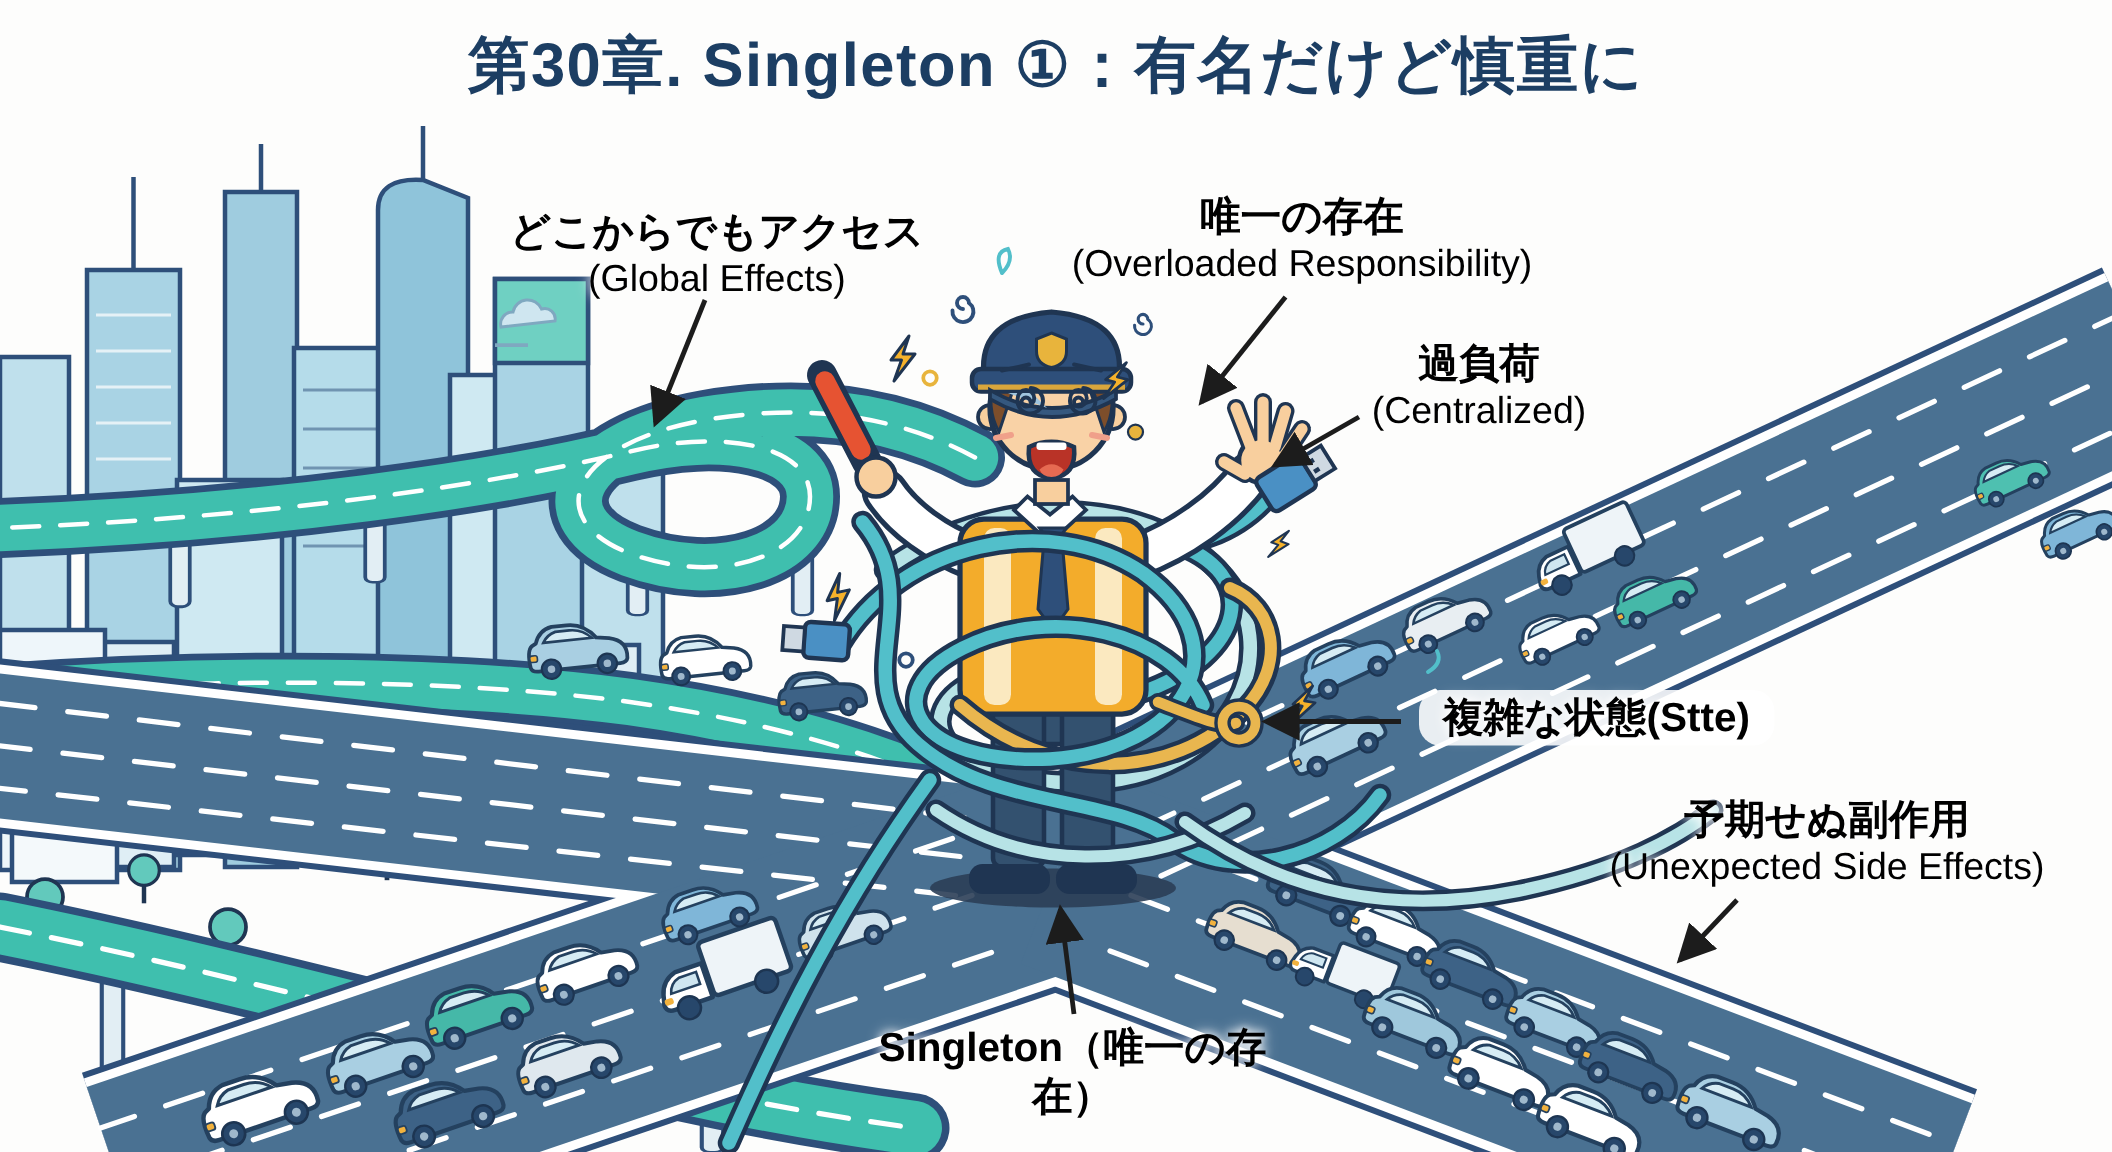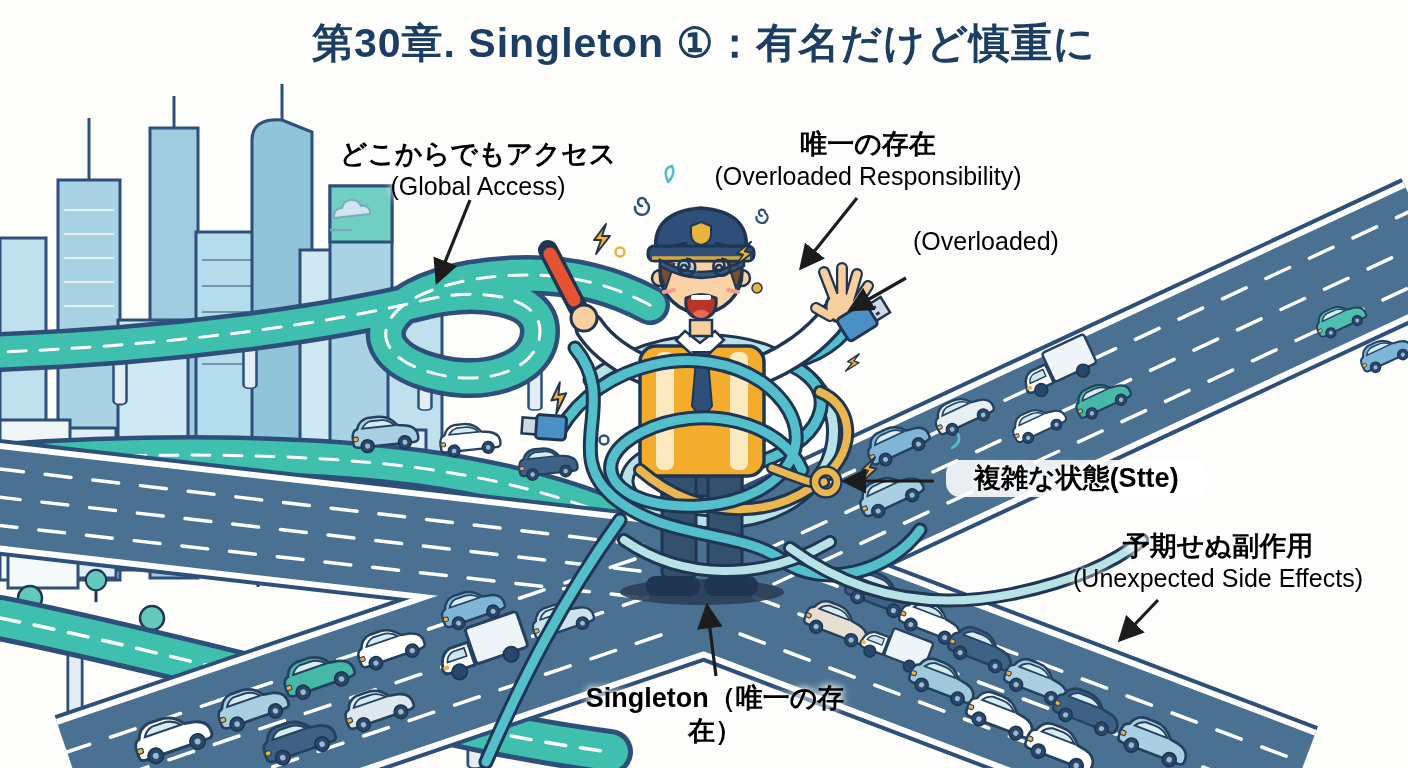--- a/index.html
+++ b/index.html
@@ -11,21 +11,21 @@
   .label{
     position:absolute;text-align:center;color:#000000;line-height:1.22;
     text-shadow:0 0 6px #fff,0 0 10px #fff;
   }
   .label .jp{font-size:27px;font-weight:600;display:block;}
   .label .en{font-size:25px;font-weight:500;display:block;}
   #page-title{
     position:absolute;top:16px;left:0;width:100%;text-align:center;
     font-size:41px;font-weight:700;color:#1c3e63;letter-spacing:1px;
   }
-  .pill{background:rgba(255,255,255,.88);border-radius:14px;padding:2px 28px;}
+  .pill{background:rgba(255,255,255,.88);border-radius:14px;padding:2px 16px;}
 </style>
 </head>
 <body>
 
 <div id="stage">
 
 <svg id="scene" viewBox="0 0 1408 768" width="1408" height="768" xmlns="http://www.w3.org/2000/svg">
   <defs>
     <marker id="ah" markerWidth="10" markerHeight="10" refX="7" refY="4" orient="auto">
       <path d="M0,0 L8,4 L0,8 Z" fill="#1c1c1c"></path>
@@ -347,30 +347,31 @@
     <line x1="934" y1="481" x2="844" y2="481" marker-end="url(#ah)"></line>
     <line x1="1158" y1="600" x2="1120" y2="640" marker-end="url(#ah)"></line>
     <line x1="716" y1="676" x2="707" y2="606" marker-end="url(#ah)"></line>
   </g>
 </svg>
 
   <div id="page-title">第30章. Singleton ①：有名だけど慎重に</div>
 
   <div class="label" style="left:308px;top:138px;width:340px;">
     <span class="jp">どこからでもアクセス</span>
-    <span class="en">(Global Access)</span>
+    <span class="en">(Global Effects)</span>
   </div>
 
   <div class="label" style="left:688px;top:128px;width:360px;">
     <span class="jp">唯一の存在</span>
     <span class="en">(Overloaded Responsibility)</span>
   </div>
 
   <div class="label" style="left:878px;top:226px;width:216px;">
-    <span class="en">(Overloaded)</span>
+    <span class="jp">過負荷</span>
+    <span class="en">(Centralized)</span>
   </div>
 
   <div class="label" style="left:946px;top:460px;">
     <span class="jp pill">複雑な状態(Stte)</span>
   </div>
 
   <div class="label" style="left:1038px;top:530px;width:360px;">
     <span class="jp">予期せぬ副作用</span>
     <span class="en">(Unexpected Side Effects)</span>
   </div>

